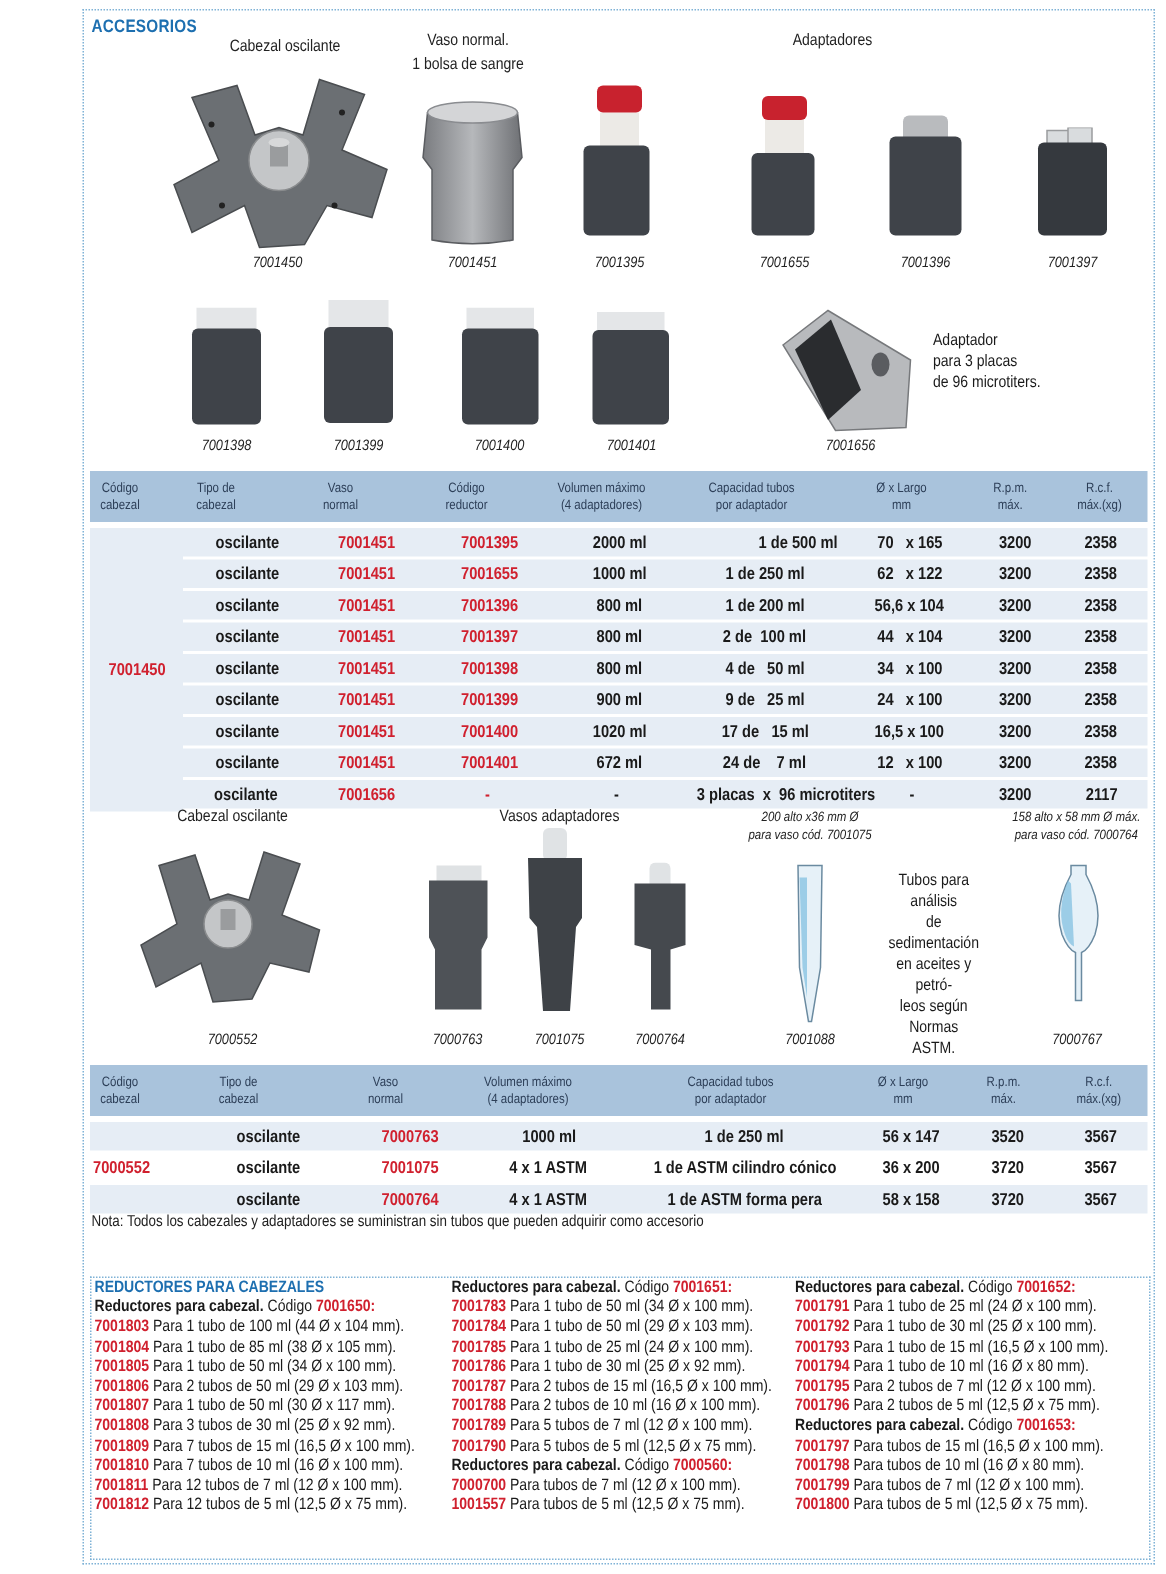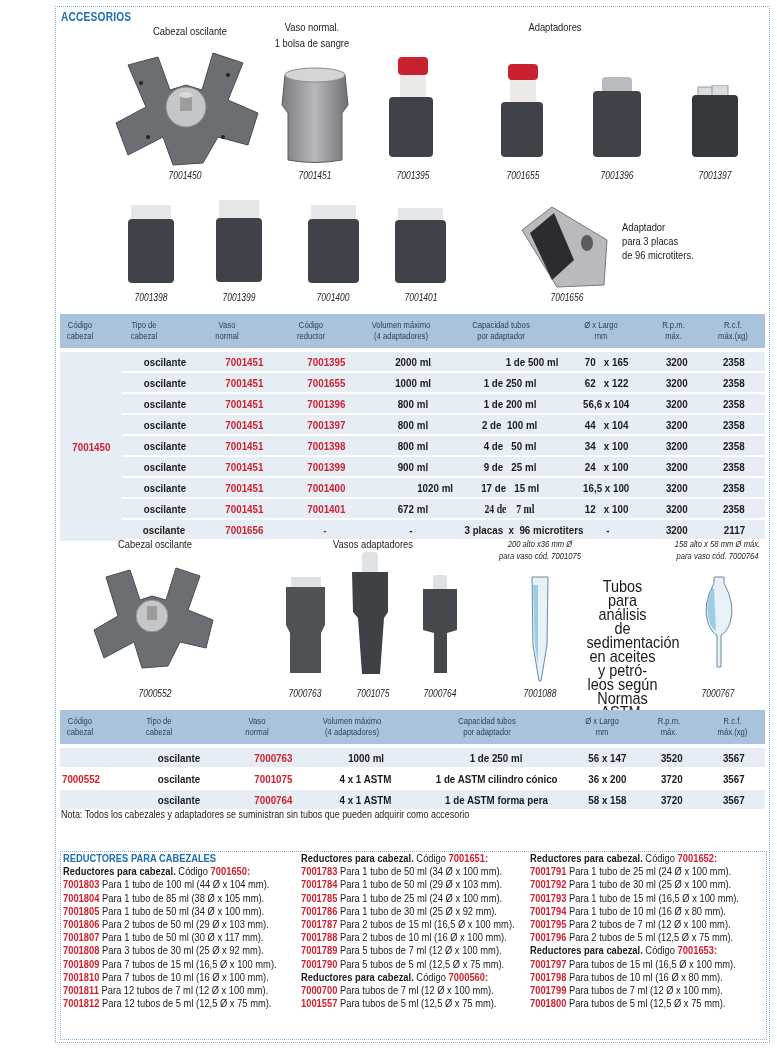--- a/index.html
+++ b/index.html
@@ -251,32 +251,32 @@
         <div style="width: 90px;"><span style="white-space: pre;">900 ml</span></div>
         <div style="width: 110px;"><span style="white-space: pre;">9 de   25 ml</span></div>
         <div style="width: 90px;"><span style="white-space: pre;">24   x 100</span></div>
         <div style="width: 55px;"><span style="white-space: pre;">3200</span></div>
         <div style="width: 64px;"><span style="white-space: pre;">2358</span></div>
       </div>
       <div class="row" style="position: absolute; left: 62px; right: 0px; top: 126px; margin: 0px; background: rgb(230, 237, 245);">
         <div style="width: 88px;"><span style="white-space: pre;">oscilante</span></div>
         <div class="red" style="width: 78px;"><span style="white-space: pre;">7001451</span></div>
         <div class="red" style="width: 90px;"><span style="white-space: pre;">7001400</span></div>
-        <div style="width: 90px; text-align: right;"><span style="white-space: pre;">1020 ml</span></div>
+        <div style="width: 90px;"><span style="white-space: pre;">1020 ml</span></div>
         <div style="width: 110px;"><span style="white-space: pre;">17 de   15 ml</span></div>
         <div style="width: 90px;"><span style="white-space: pre;">16,5 x 100</span></div>
         <div style="width: 55px;"><span style="white-space: pre;">3200</span></div>
         <div style="width: 64px;"><span style="white-space: pre;">2358</span></div>
       </div>
       <div class="row" style="position: absolute; left: 62px; right: 0px; top: 147px; margin: 0px; background: rgb(230, 237, 245);">
         <div style="width: 88px;"><span style="white-space: pre;">oscilante</span></div>
         <div class="red" style="width: 78px;"><span style="white-space: pre;">7001451</span></div>
         <div class="red" style="width: 90px;"><span style="white-space: pre;">7001401</span></div>
         <div style="width: 90px;"><span style="white-space: pre;">672 ml</span></div>
-        <div style="width: 110px; font-family: Liberation Serif, serif;"><span style="white-space: pre;">24 de    7 ml</span></div>
+        <div style="width: 110px;"><span style="white-space: pre;">24 de    7 ml</span></div>
         <div style="width: 90px;"><span style="white-space: pre;">12   x 100</span></div>
         <div style="width: 55px;"><span style="white-space: pre;">3200</span></div>
         <div style="width: 64px;"><span style="white-space: pre;">2358</span></div>
       </div>
       <div class="row" style="position: absolute; left: 62px; right: 0px; top: 168px; margin: 0px; background: rgb(230, 237, 245);">
         <div style="width: 88px;"><span style="white-space: pre;">oscilante</span></div>
         <div class="red" style="width: 78px;"><span style="white-space: pre;">7001656</span></div>
         <div class="red" style="width: 90px;"><span style="white-space: pre;">-</span></div>
         <div style="width: 90px;"><span style="white-space: pre;">-</span></div>
         <div style="width: 110px;"><span style="white-space: pre;">3 placas  x  96 microtiters</span></div>
@@ -322,21 +322,21 @@
   <path d="M3 14 L37 14 L37 55 L27 58 L27 98 L14 98 L14 58 L3 55 Z" fill="#45494e"></path>
 </svg>
 <div class="abs code-cap" style="left:405px; top:688px; width:70px;">7000764</div>
 
 <svg class="part" style="left:528px; top:575px;" width="24" height="108" viewBox="0 0 24 108">
   <path d="M4 2 L20 2 L19 70 L13 106 L11 106 L5 70 Z" fill="#e6f1f8" stroke="#6a8aa0"></path>
   <path d="M5 10 L10 10 L10 90 L7 70 Z" fill="#7cbde0" opacity="0.7"></path>
 </svg>
 <div class="abs code-cap" style="left:505px; top:688px; width:70px;">7001088</div>
 
-<div class="abs" style="left:580px; top:580px; width:85px; font-size:17px; line-height:14px; text-align:center;">
+<div class="abs" style="left:580px; top:580px; width:85px; font-size:11px; line-height:14px; text-align:center;">
   <div style="transform:scaleX(0.85);">Tubos para análisis</div>
   <div style="transform:scaleX(0.85);">de sedimentación</div>
   <div style="transform:scaleX(0.85);">en aceites y petró-</div>
   <div style="transform:scaleX(0.85);">leos según Normas</div>
   <div style="transform:scaleX(0.85);">ASTM.</div>
 </div>
 
 <svg class="part" style="left:702px; top:575px;" width="34" height="95" viewBox="0 0 34 95">
   <path d="M12 2 L22 2 L22 8 Q34 30 28 48 Q24 58 19 60 L19 92 L15 92 L15 60 Q10 58 6 48 Q0 30 12 8 Z" fill="#e6f1f8" stroke="#6a8aa0"></path>
   <path d="M10 12 Q2 32 8 48 Q10 54 14 56 L12 14 Z" fill="#7cbde0" opacity="0.7"></path>

